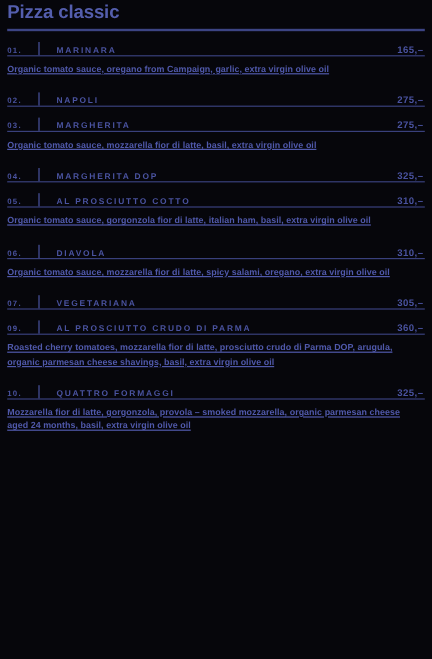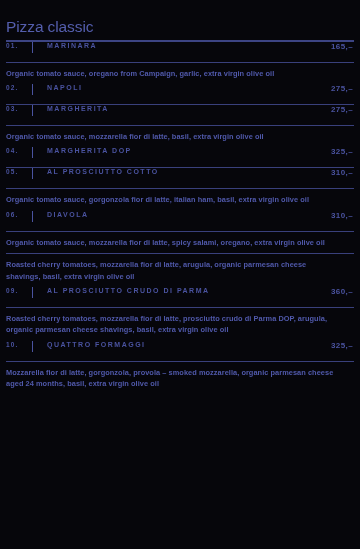--- a/index.html
+++ b/index.html
@@ -15,41 +15,41 @@
     color: #4c55a3;
     overflow: hidden;
   }
   .menu {
     width: 360px;
     box-sizing: border-box;
     padding: 0 6px;
   }
   .section-title {
     font-size: 15.5px;
-    font-weight: normal;
+    font-weight: bold;
     letter-spacing: -0.1px;
     color: #545ead;
-    margin: 18px 0 4px 0;
+    margin: 2px 0 4px 0;
     line-height: 18px;
   }
   .rule {
     height: 1px;
     background: #39407c;
     width: 100%;
   }
   .rule.thick {
     height: 1.5px;
     background: #3c4484;
   }
   .item {
     width: 100%;
   }
   .item-head {
     display: flex;
-    align-items: flex-start;
+    align-items: flex-end;
     height: 20px;
     padding: 0;
   }
   .item-num {
     font-size: 6.5px;
     font-weight: bold;
     letter-spacing: 1.1px;
     color: #4a53a0;
     width: 26px;
     flex: 0 0 26px;
@@ -79,20 +79,21 @@
     padding-right: 1px;
   }
   .item-desc {
     font-size: 7.4px;
     font-weight: bold;
     line-height: 11.4px;
     color: #5059ab;
     letter-spacing: 0.05px;
     padding: 5px 0 5px 0;
     max-width: 330px;
+    text-decoration: underline;
   }
 </style>
 </head>
 <body>
 
 <div class="menu">
   <div class="section-title">Pizza classic</div>
   <div class="rule thick"></div>
   <div id="items-container">
   <div class="item">
@@ -153,22 +154,27 @@
       <span class="item-num">06.</span>
       <span class="item-sep"></span>
       <span class="item-name">DIAVOLA</span>
       <span class="item-price">310,–</span>
     </div>
     <div class="rule"></div>
     <div class="item-desc">Organic tomato sauce, mozzarella fior di latte, spicy salami, oregano, extra virgin olive oil</div>
   </div>
 
   <div class="item">
+    <div class="item-head">
+      <span class="item-num">07.</span>
+      <span class="item-sep"></span>
+      <span class="item-name">VEGETARIANA</span>
+      <span class="item-price">305,–</span>
+    </div>
     <div class="rule"></div>
-    <div class="item-desc">Roasted cherry tomatoes, mozzarella fior di latte, arugula, organic parmesan cheese shavings, basil, extra virgin olive oil</div>
   </div>
 
   <div class="item">
     <div class="item-head">
       <span class="item-num">09.</span>
       <span class="item-sep"></span>
       <span class="item-name">AL PROSCIUTTO CRUDO DI PARMA</span>
       <span class="item-price">360,–</span>
     </div>
     <div class="rule"></div>

